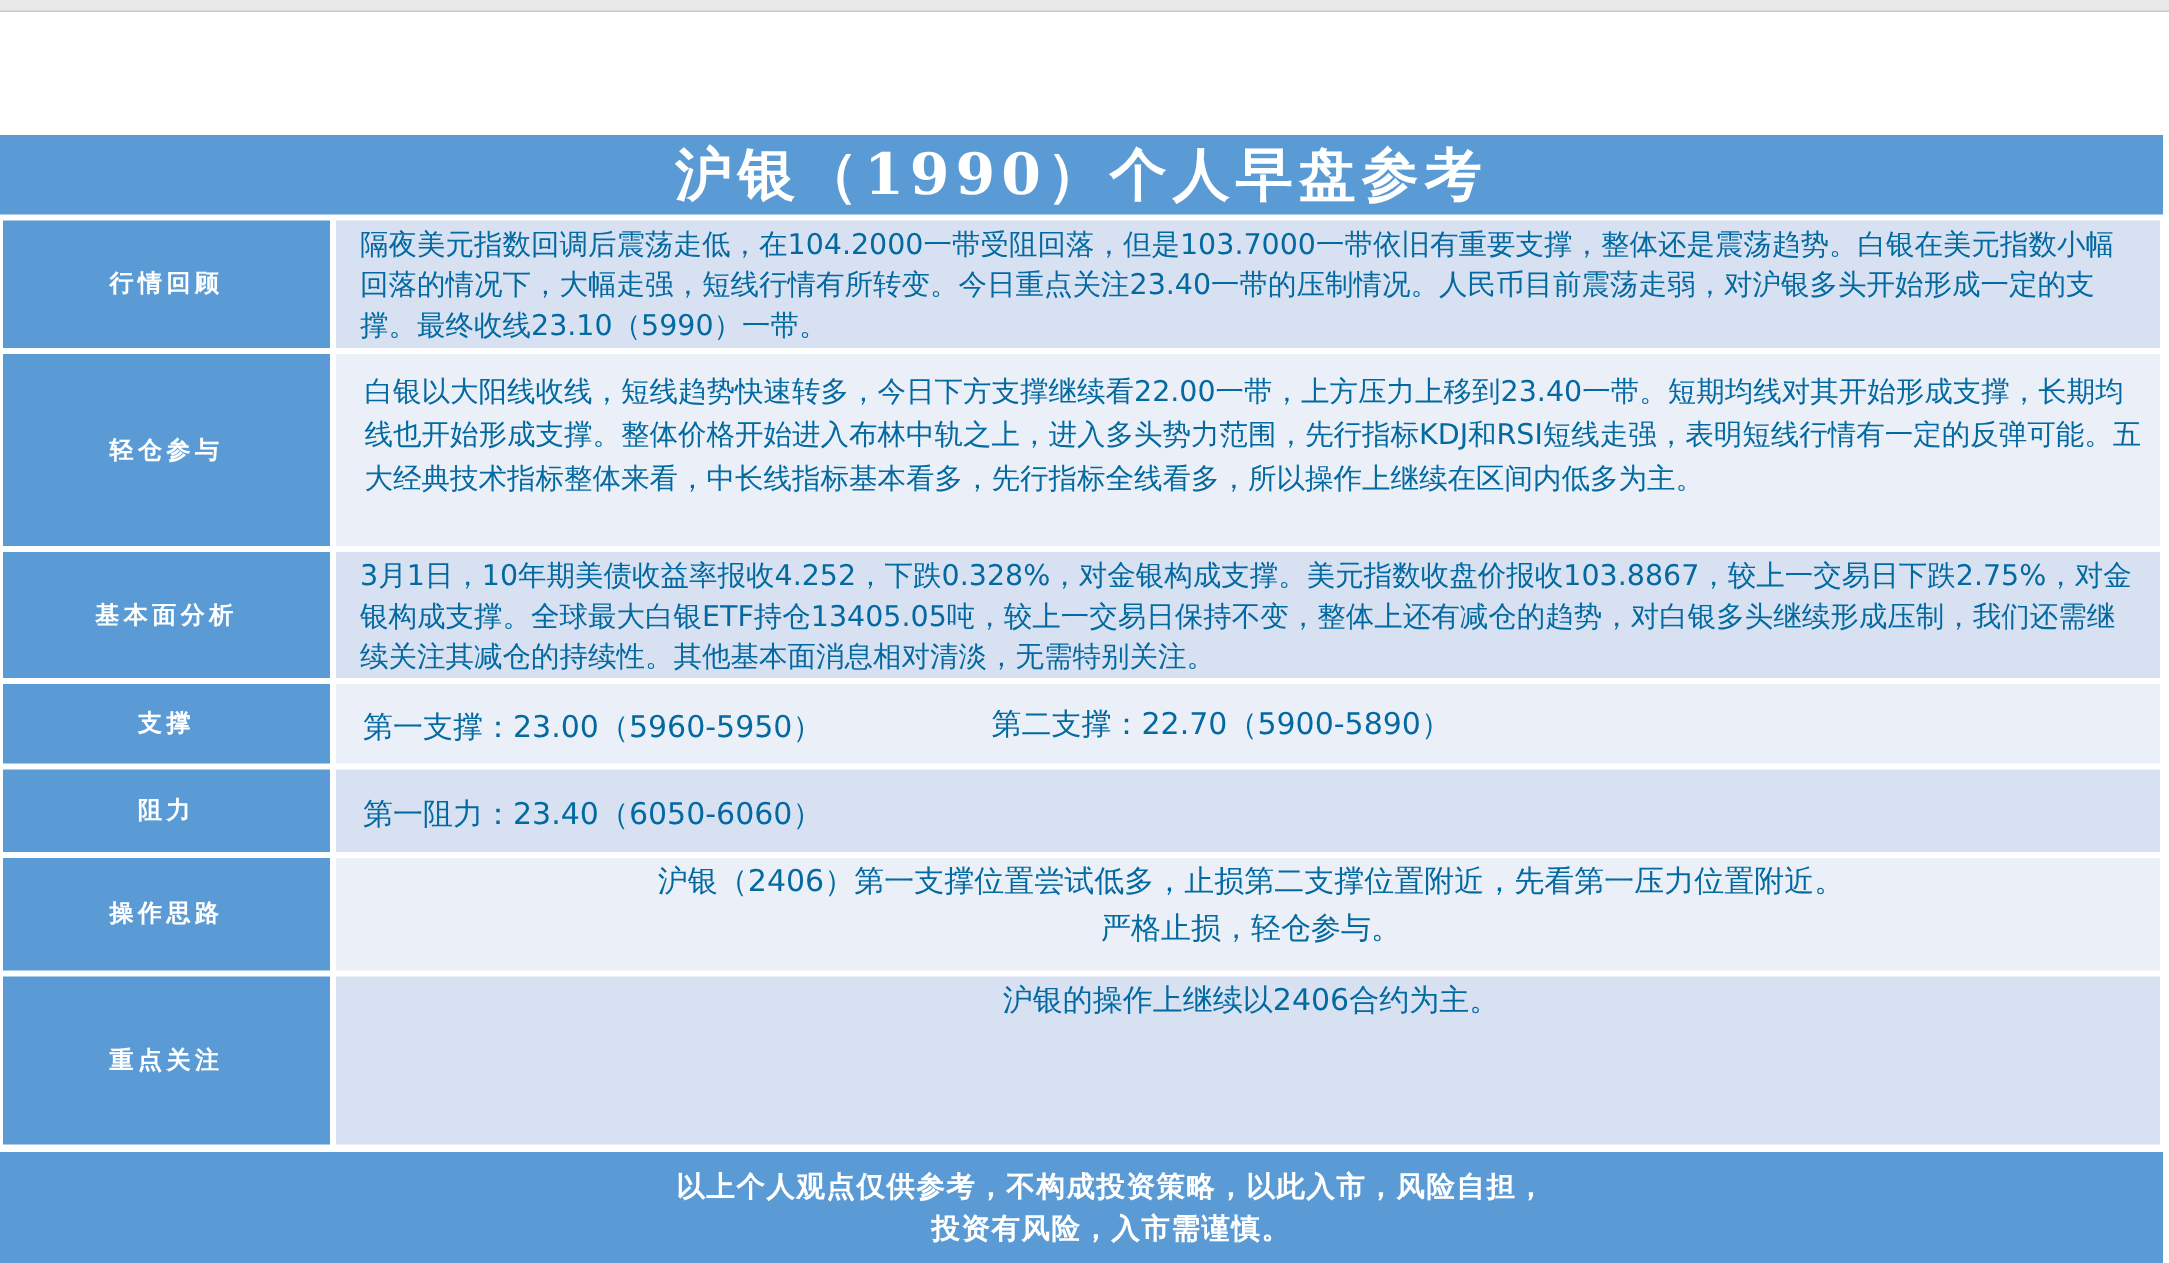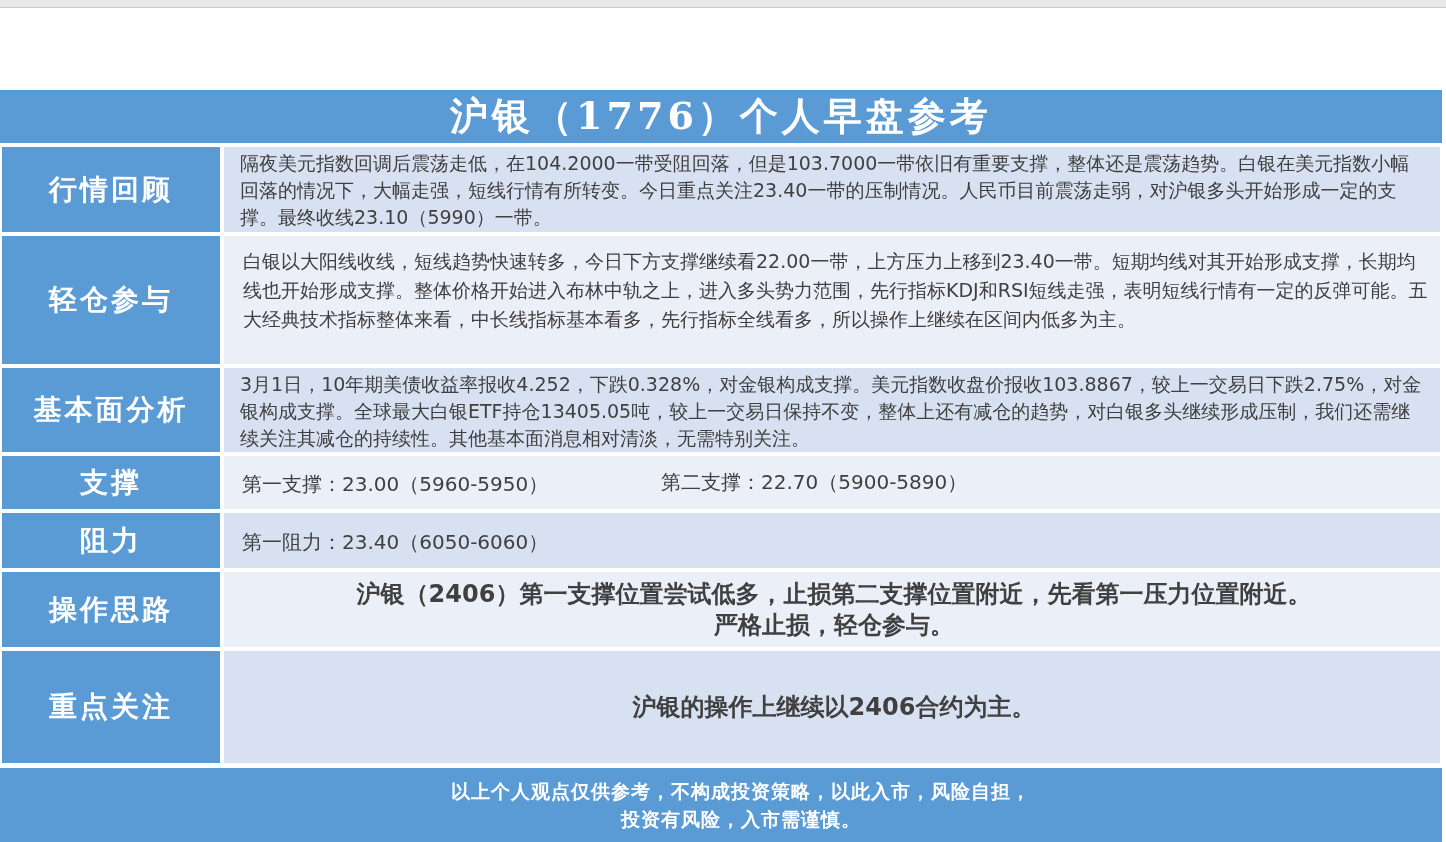--- a/index.html
+++ b/index.html
@@ -58,68 +58,68 @@
   .title-bar span {
     color:#ffffff; font-size:38px; font-weight:bold; letter-spacing:4px;
     font-family:"DejaVu Serif", serif;
   }
   
   .table { position:absolute; left:2px; top:147px; width:1438px; }
   .row { display:flex; margin-bottom:4px; }
   .label-cell {
     width:218px; flex:0 0 218px; background:#5b9bd5;
     display:flex; align-items:center; justify-content:center;
-    color:#ffffff; font-size:28px; font-weight:bold; letter-spacing:3px;
+    color:#ffffff; font-size:16px; font-weight:bold; letter-spacing:3px;
     font-family:"DejaVu Serif", serif;
     margin-right:4px;
   }
   .content-cell {
     flex:1; position:relative;
-    color:#404040; font-size:19px; line-height:27px;
+    color:#0369a1; font-size:19px; line-height:27px;
     padding:3px 12px 0 16px;
   }
   .bg-dark  { background:#d7e1f2; }
   .bg-light { background:#ebeff8; }
   .h-r1 { height:85px; }
   .h-r2 { height:128px; }
   .h-r2 .content-cell { line-height:29px; padding-top:11px;padding-left:19px; }
   .h-r3 { height:84px; }
   .h-r4 { height:53px; }
   .h-r5 { height:55px; }
   .h-r6 { height:75px; }
   .h-r7 { height:112px; }
   .level-cell {
     display:flex; align-items:center; font-size:20px;
   }
   .level-first { padding-left:2px; }
   .level-second { position:absolute; left:437px; top:0; height:100%;
     display:flex; align-items:center; }
   .center-cell {
-    display:flex; flex-direction:column; align-items:center; justify-content:center;
-    text-align:center; font-size:24px; line-height:31px; padding-top:0;font-weight:bold;
+    display:flex; flex-direction:column; align-items:center; 
+    text-align:center; font-size:20px; line-height:31px; padding-top:0;
   }
   
   .footer {
     position:absolute; left:0; top:768px; width:1442px; height:74px;
     background:#5b9bd5;
     display:flex; flex-direction:column; align-items:center; justify-content:center;
     color:#ffffff; font-size:19px; font-weight:bold; line-height:28px;
     text-align:center; letter-spacing:1px;padding-left:40px;
   }
 </style>
 </head>
 <body>
 
 <div class="page">
 
   <div class="top-strip"></div>
 
 
   <div class="title-bar">
-    <span>沪银（1776）个人早盘参考</span>
+    <span>沪银（1990）个人早盘参考</span>
   </div>
 
   <div class="table">
 
     <div class="row h-r1">
       <div class="label-cell">行情回顾</div>
       <div class="content-cell bg-dark">隔夜美元指数回调后震荡走低，在104.2000一带受阻回落，但是103.7000一带依旧有重要支撑，整体还是震荡趋势。白银在美元指数小幅回落的情况下，大幅走强，短线行情有所转变。今日重点关注23.40一带的压制情况。人民币目前震荡走弱，对沪银多头开始形成一定的支撑。最终收线23.10（5990）一带。</div>
     </div>
 
     <div class="row h-r2">

